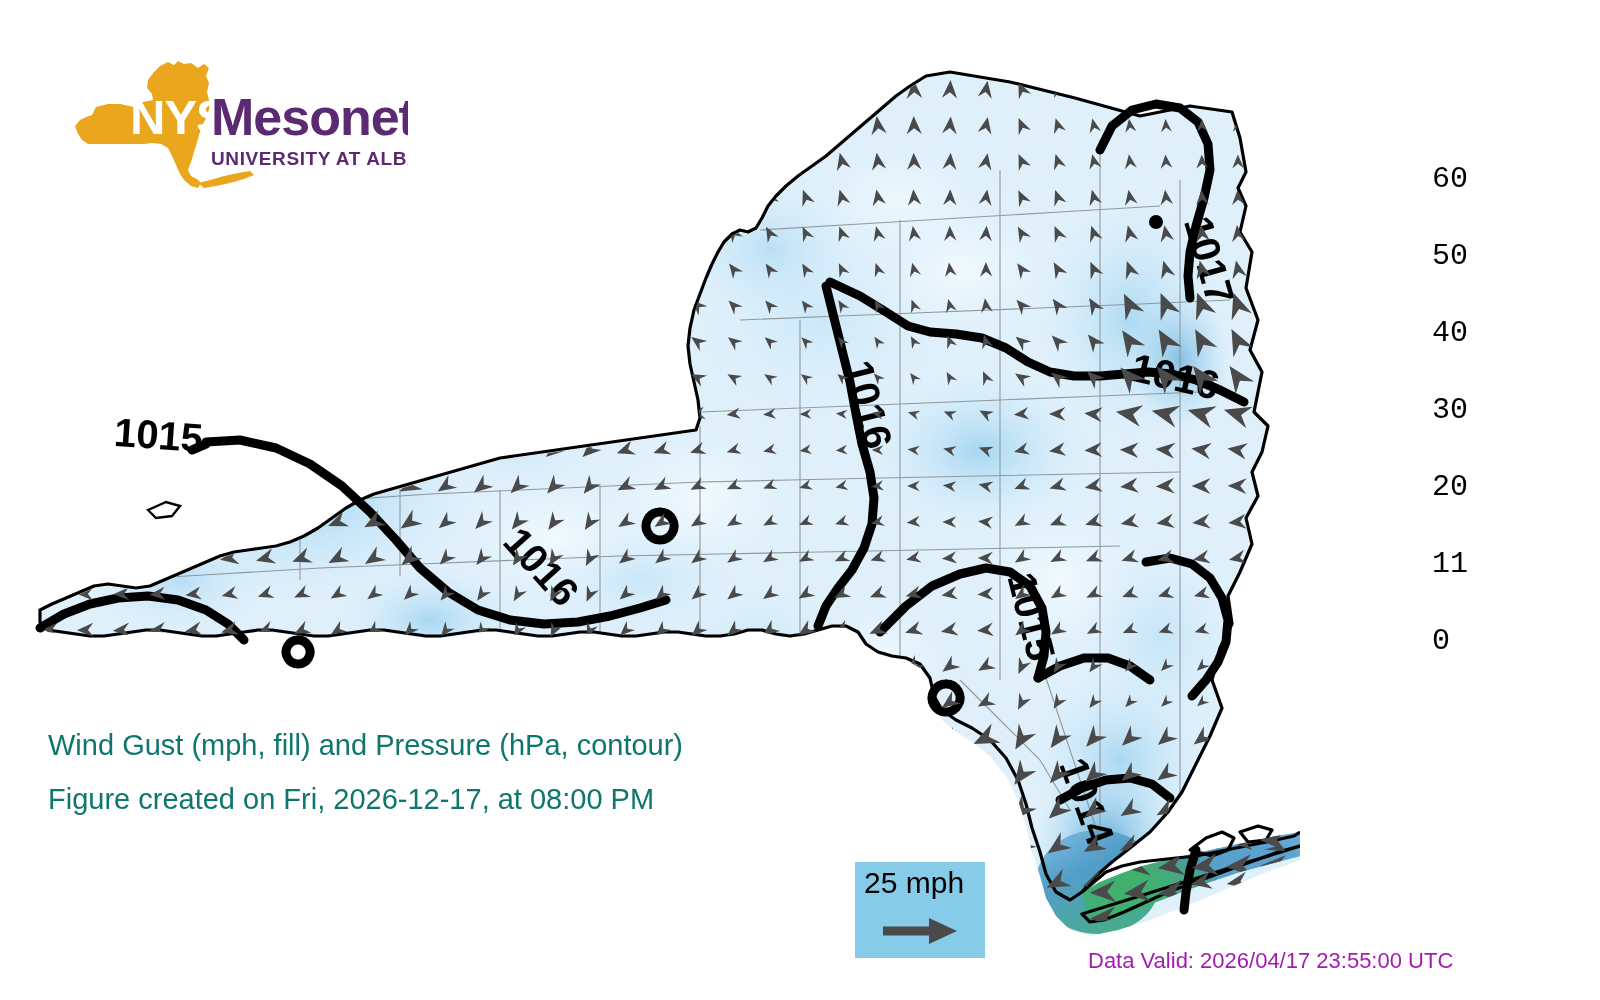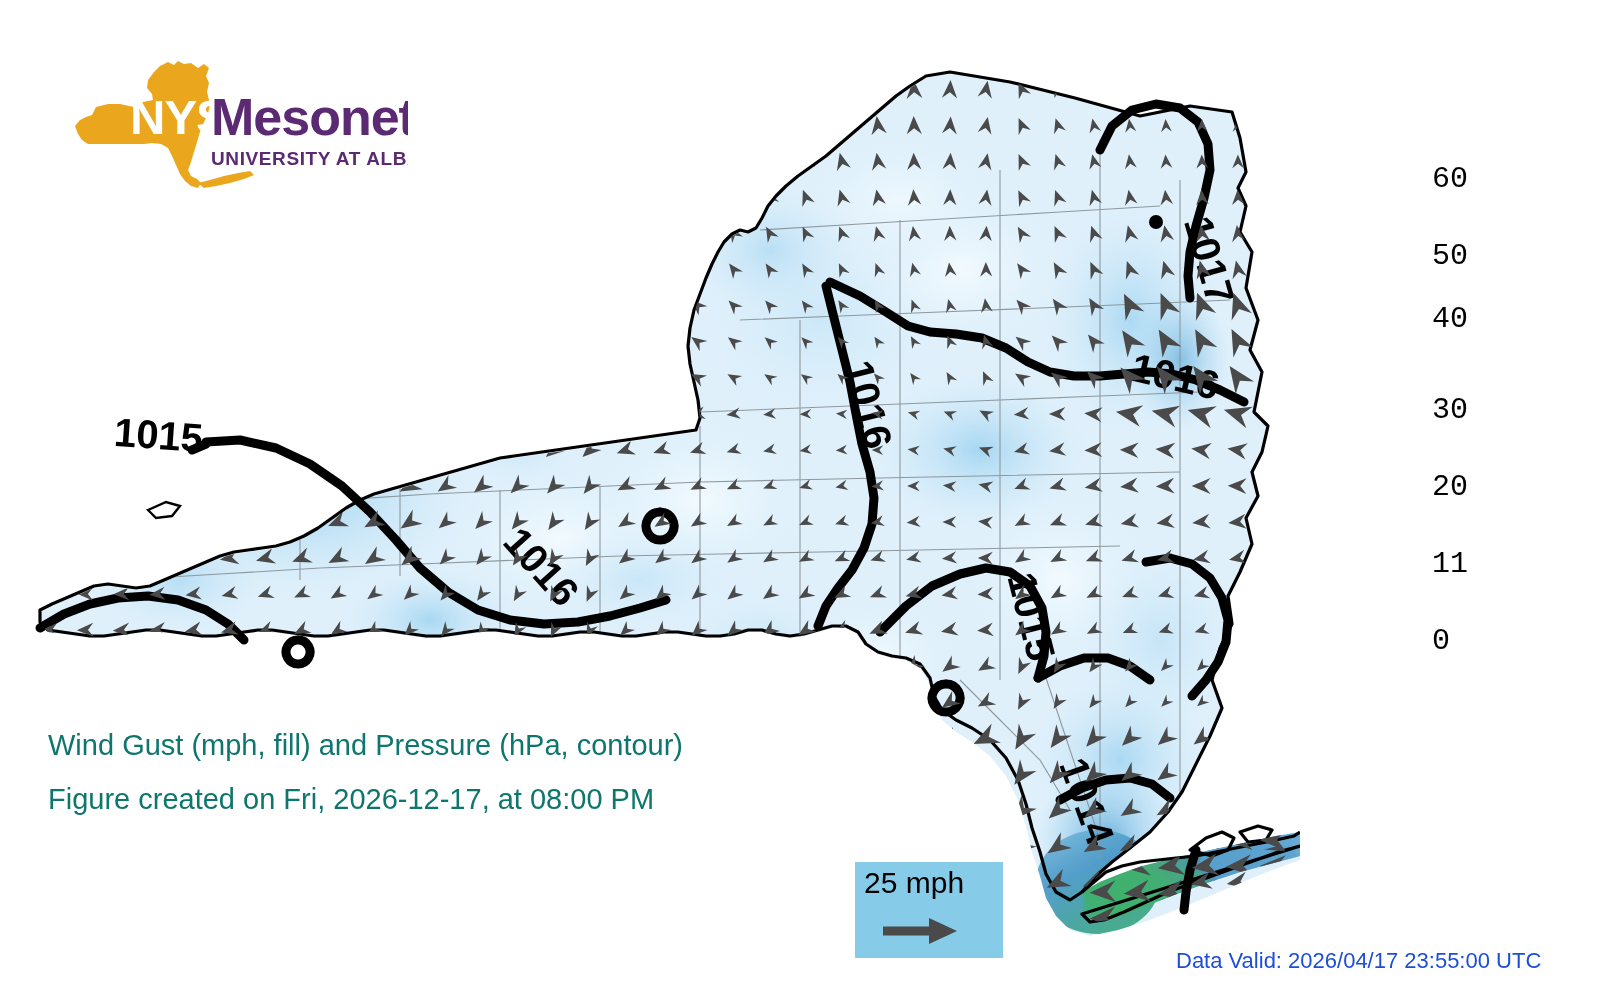--- a/index.html
+++ b/index.html
@@ -40,26 +40,26 @@
       #f4fbfe 100%);
   }
   #cb-ticks{position:absolute;left:1432px;top:160px;width:80px;height:500px;}
   .cb-tick{position:absolute;left:0;font-size:30px;line-height:30px;color:#000;font-family:Liberation Mono, monospace;}
 
   
   #caption{left:48px;top:718px;width:780px;}
   .cap-line{font-size:29px;line-height:54px;color:#0f766e;white-space:nowrap;}
 
   
-  #windkey{left:855px;top:862px;width:148px;height:96px;background:#86cbe8;}
+  #windkey{left:855px;top:862px;width:130px;height:96px;background:#86cbe8;}
   #windkey-label{position:absolute;left:9px;top:4px;font-size:30px;color:#000;white-space:nowrap;}
   #windkey-arrow{position:absolute;left:28px;top:56px;}
 
   
-  #data-valid{left:1176px;top:948px;font-size:22px;color:#1d4ed8;white-space:nowrap;}
+  #data-valid{left:1088px;top:948px;font-size:22px;color:#a21caf;white-space:nowrap;}
 </style>
 </head>
 <body>
 
 <div class="abs" id="logo">
   <svg width="360" height="150" viewBox="0 0 360 150">
 
     <path fill="#eaa71d" d="M44 63 L48 55 L60 52 L72 52 L86 55 L95 50 L105 48 L104 42
          L99 36 L100 28 L106 20 L112 14 L120 10 L126 13 L130 9
          L136 12 L143 11 L150 16 L156 12 L161 16 L158 24 L161 31
@@ -1173,21 +1173,21 @@
   <circle cx="1156" cy="202" r="7" fill="#000000"></circle>
 </svg>
 </div>
 
 <div class="abs" id="colorbar">
   <div id="cb-gradient"></div>
 </div>
 <div id="cb-ticks">
   <span class="cb-tick" style="top:4px">60</span>
   <span class="cb-tick" style="top:81px">50</span>
-  <span class="cb-tick" style="top:144px">40</span>
+  <span class="cb-tick" style="top:158px">40</span>
   <span class="cb-tick" style="top:235px">30</span>
   <span class="cb-tick" style="top:312px">20</span>
   <span class="cb-tick" style="top:389px">11</span>
   <span class="cb-tick" style="top:466px">0</span>
 </div>
 
 <div class="abs" id="caption">
   <div class="cap-line">Wind Gust (mph, fill) and Pressure (hPa, contour)</div>
   <div class="cap-line">Figure created on Fri, 2026-12-17, at 08:00 PM</div>
 </div>

